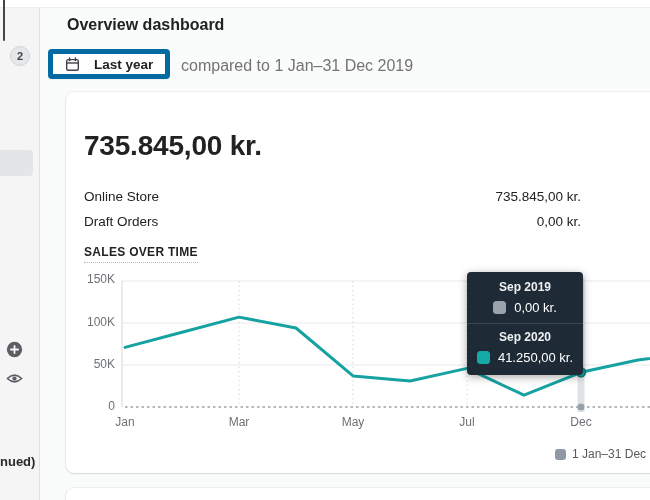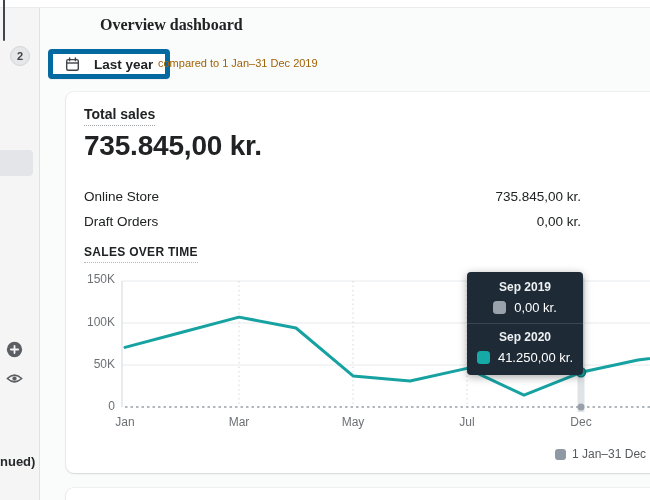--- a/index.html
+++ b/index.html
@@ -23,29 +23,29 @@
     font-size: 11px; font-weight: 600; color: #3f4246;
     display: flex; align-items: center; justify-content: center;
   }
   .sidebar-selected { left: 0; top: 142px; width: 33px; height: 26px; background: #e3e5e8; border-radius: 0 4px 4px 0; }
   .icon-btn { width: 17px; height: 17px; left: 6px; cursor: pointer; }
   .icon-add { top: 333px; }
   .icon-eye { top: 362px; }
   .truncated-text { left: 0; top: 446px; font-size: 13px; font-weight: 600; color: #26282b; }
 
   
-  .page-title { left: 100px; top: 16px; font-size: 16px; font-weight: 700; color: #202223; font-family: Liberation Serif, serif; }
+  .page-title { left: 67px; top: 16px; font-size: 16px; font-weight: 700; color: #202223; }
   .date-btn {
     left: 48px; top: 49px; height: 30px; padding: 0 12px;
     background: #ffffff; border: 5px solid #0369a1; border-radius: 4px;
     box-shadow: 0 1px 0 rgba(22,29,37,.05);
     display: inline-flex; align-items: center; gap: 14px;
     font-size: 13.5px; font-weight: 600; color: #202223; cursor: pointer; box-sizing: border-box;
   }
-  .compare-text { left: 158px; top: 57px; font-size: 11px; color: #a16207; }
+  .compare-text { left: 181px; top: 57px; font-size: 16px; color: #737373; }
 
   
   .card { left: 66px; top: 92px; width: 594px; height: 381px; background: #fff; border-radius: 8px;
     box-shadow: 0 0 0 1px rgba(63,63,68,.06), 0 1px 2px rgba(63,63,68,.14); }
   .card2 { left: 66px; top: 488px; width: 594px; height: 24px; background: #fff; border-radius: 8px;
     box-shadow: 0 0 0 1px rgba(63,63,68,.06), 0 1px 2px rgba(63,63,68,.14); }
 
   .metric-title { left: 18px; top: 14px; font-size: 14px; font-weight: 600; color: #202223;
     border-bottom: 1.5px dotted #a2a7ab; padding-bottom: 3px; cursor: pointer; }
   .metric-total { left: 18px; top: 38px; font-size: 28px; font-weight: 600; color: #202223; letter-spacing: -0.2px; }
@@ -112,21 +112,20 @@
       <rect x="1.8" y="2.8" width="12.4" height="11.4" rx="1.6" fill="none" stroke="#3f4246" stroke-width="1.5"></rect>
       <path d="M1.8 6.4h12.4" stroke="#3f4246" stroke-width="1.5"></path>
       <path d="M4.9 0.9v3M11.1 0.9v3" stroke="#3f4246" stroke-width="1.5" stroke-linecap="round"></path>
     </svg>
   </span>
   <span>Last year</span>
 </button>
 <div class="abs compare-text">compared to 1 Jan–31 Dec 2019</div>
 
 <div class="abs card">
-  <div class="abs metric-title">Total sales</div>
   <div class="abs metric-total">735.845,00 kr.</div>
 
   <div class="abs metric-rows">
     <div class="metric-row">
       <span>Online Store</span>
       <span>735.845,00 kr.</span>
     </div>
     <div class="metric-row">
       <span>Draft Orders</span>
       <span>0,00 kr.</span>

